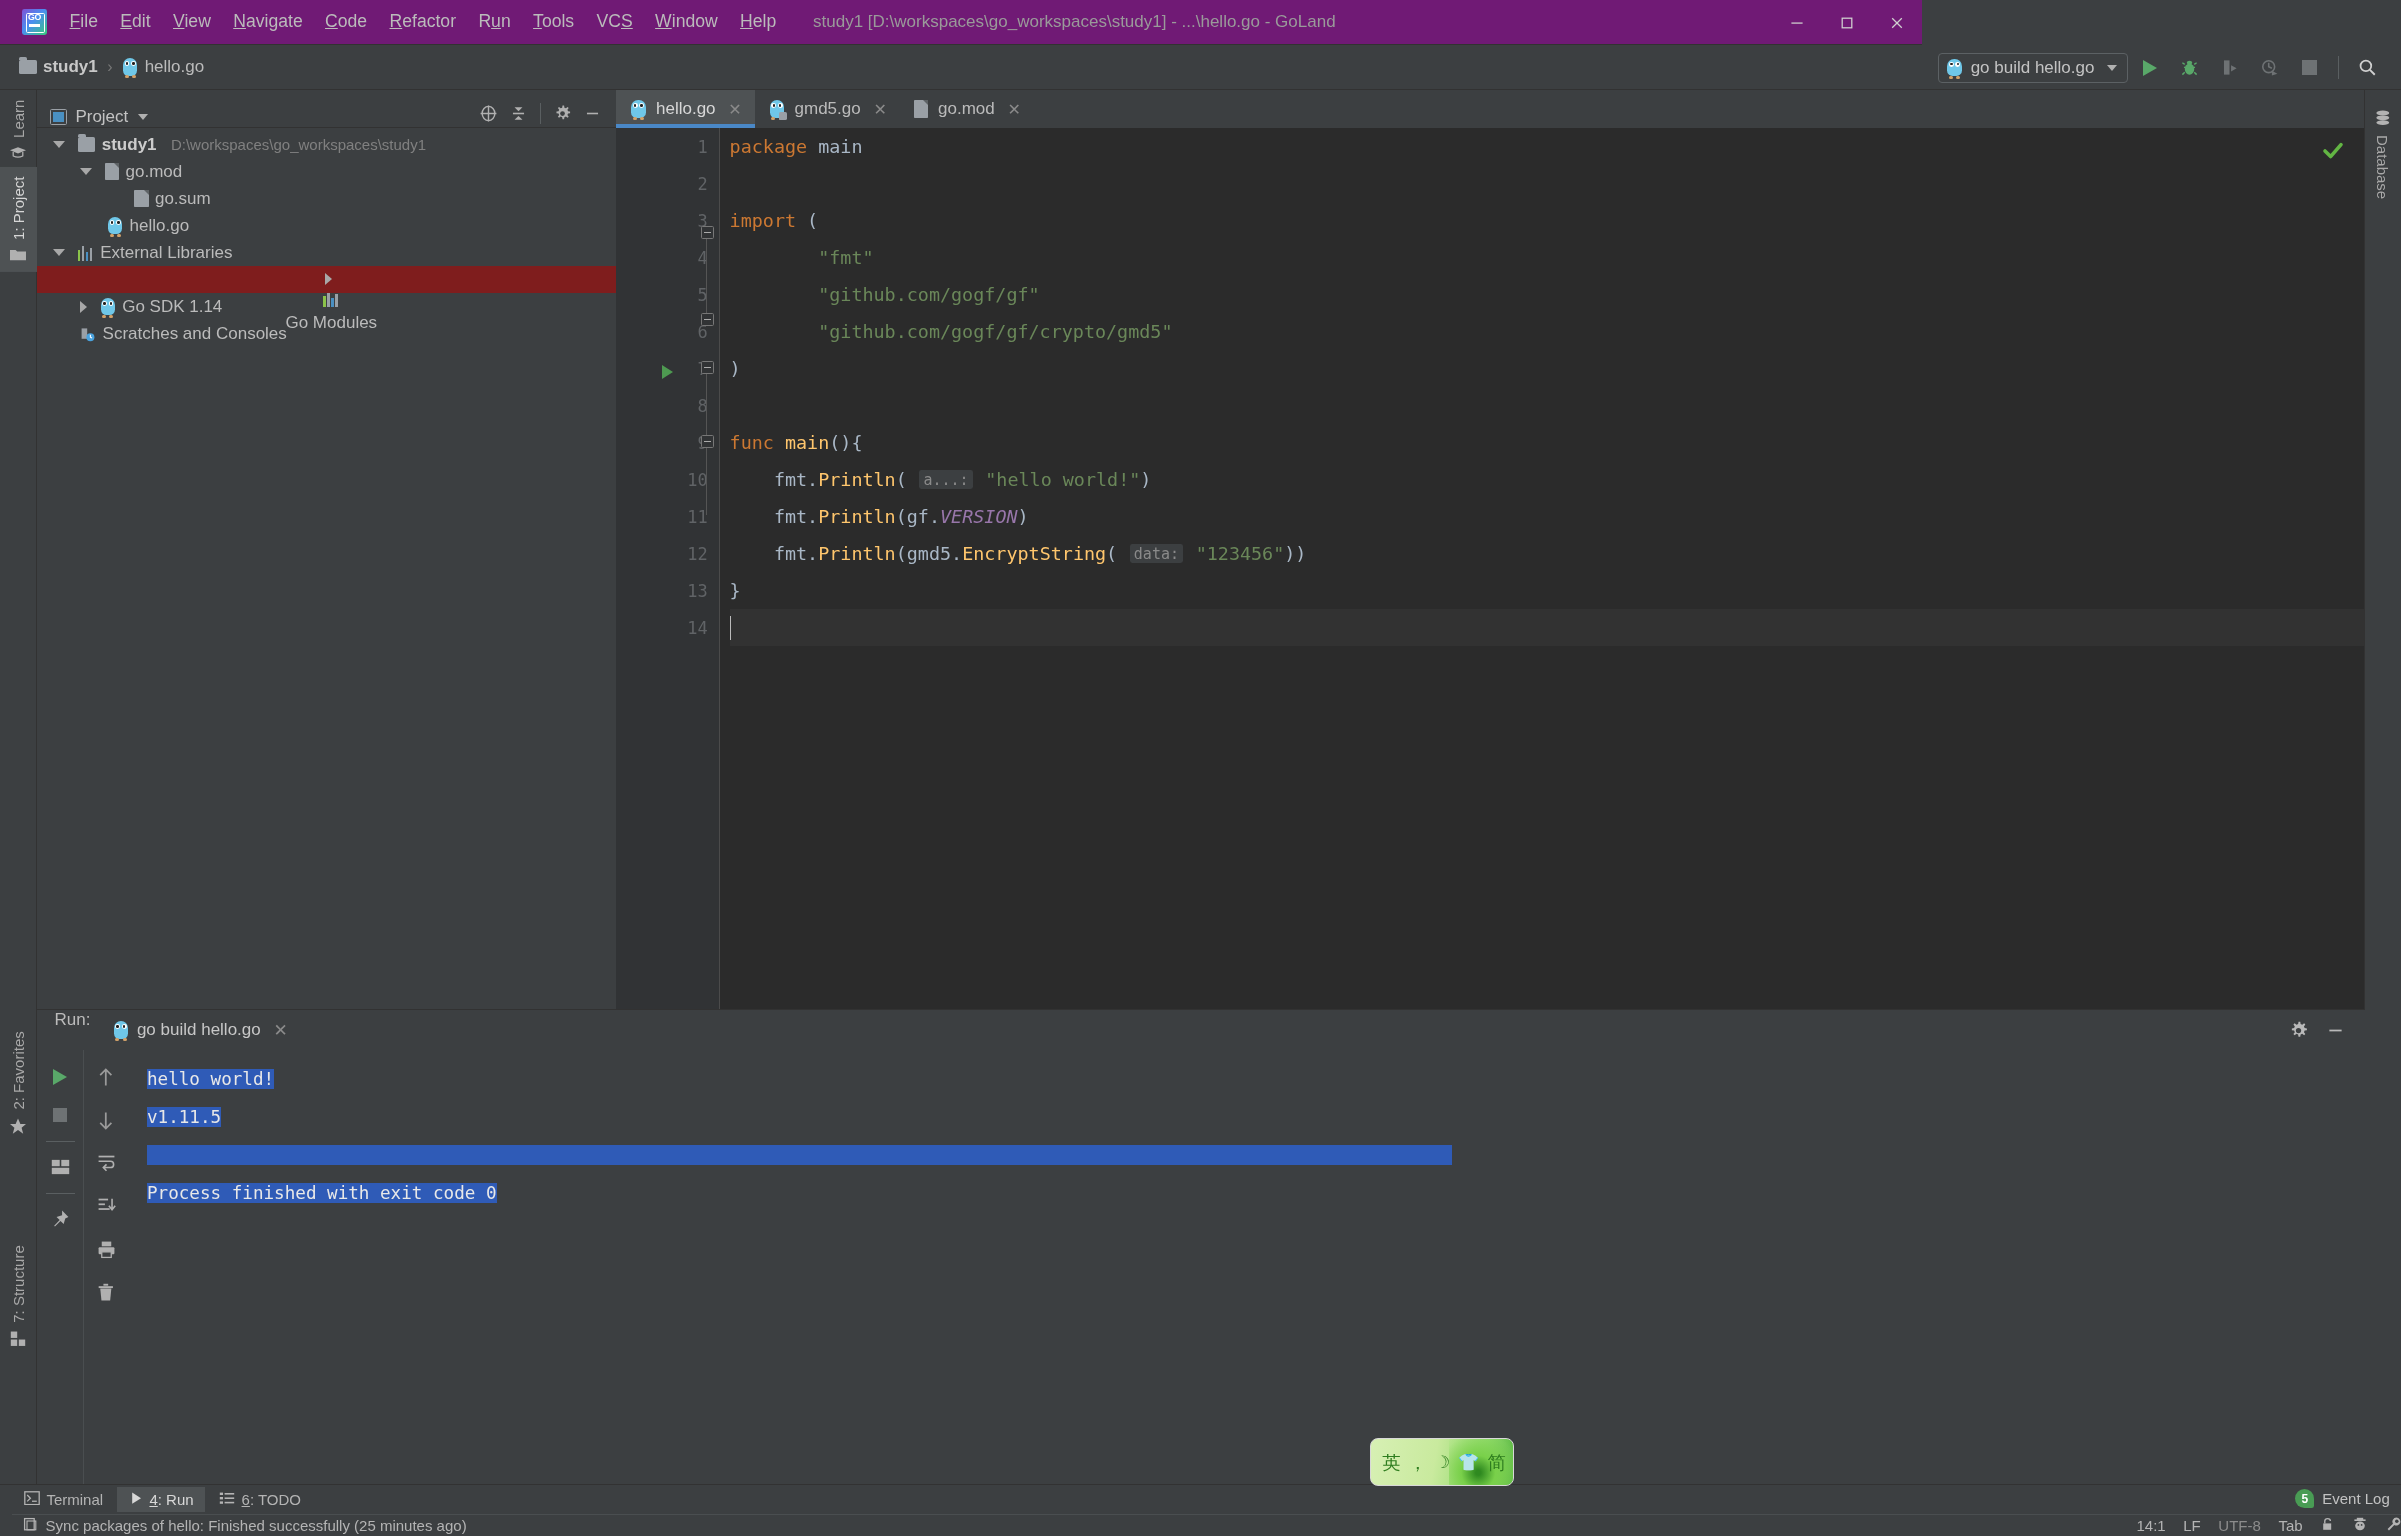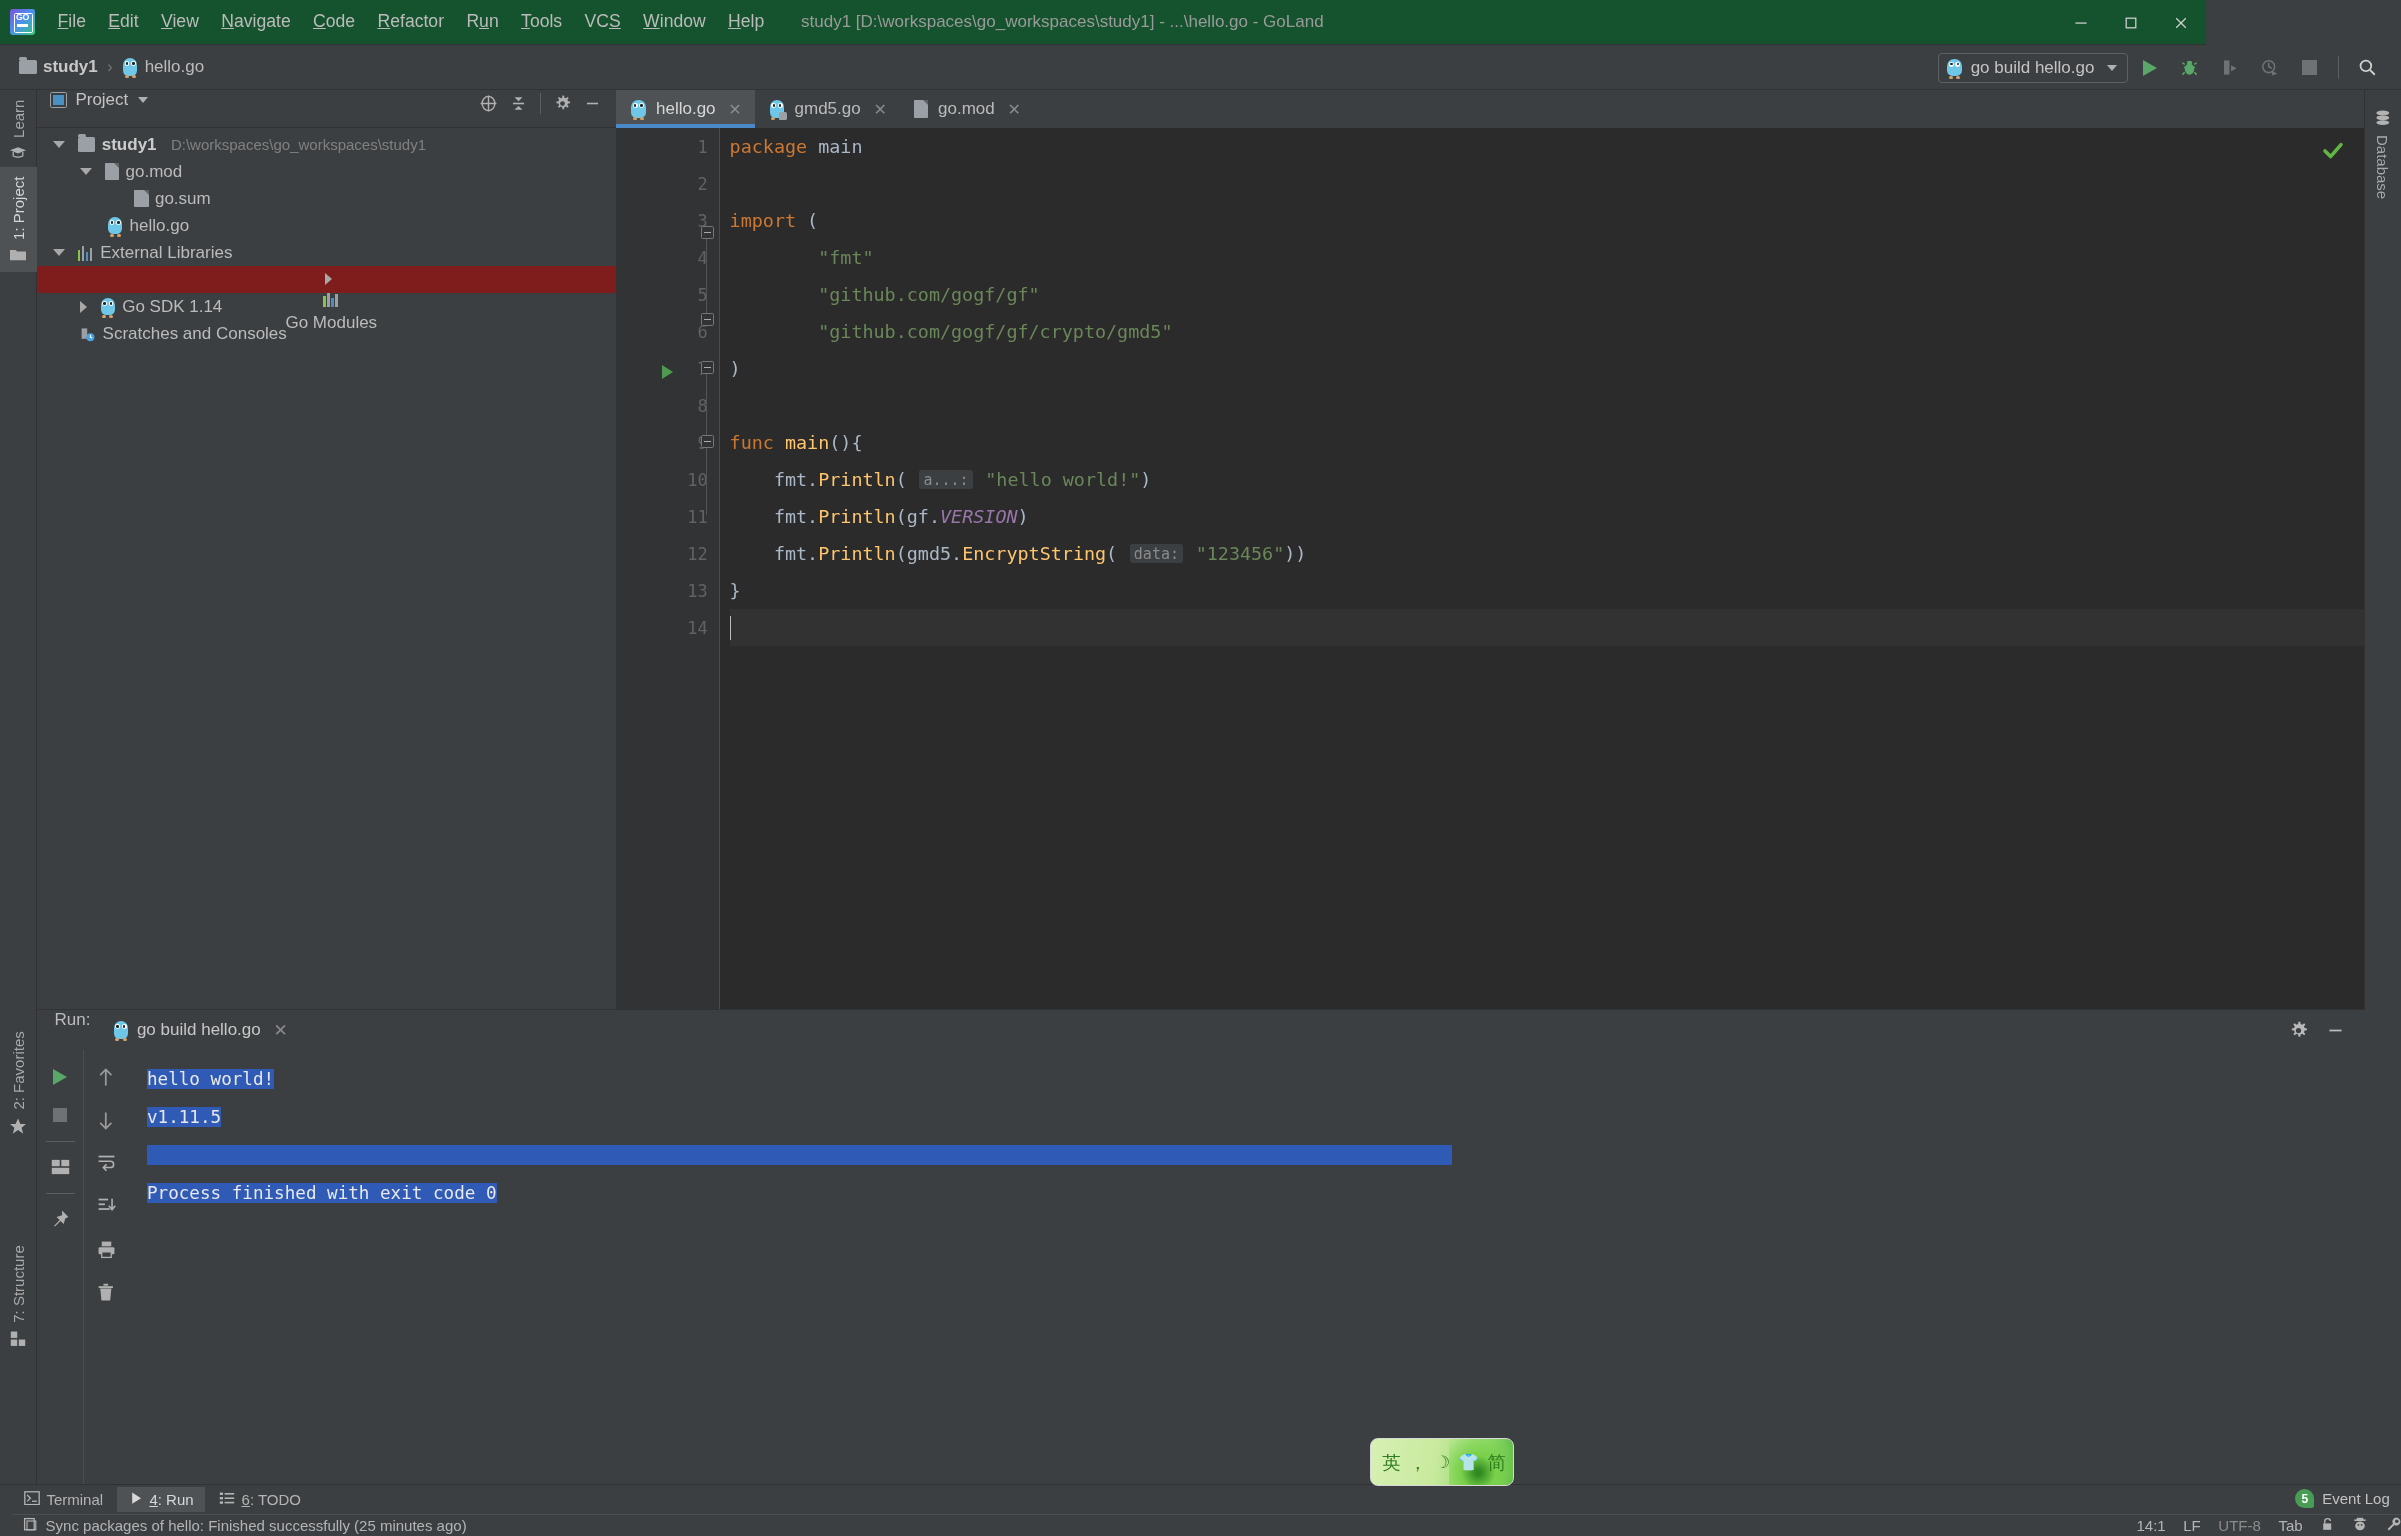--- a/index.html
+++ b/index.html
@@ -7,23 +7,24 @@
     width: 2401px; height: 1537px;
     background: #3c3f41;
     font-family: "Liberation Sans", sans-serif;
     overflow: hidden;
     -webkit-font-smoothing: antialiased;
   }
   #app { position: relative; width: 2401px; height: 1537px; }
 
   
   .titlebar {
-    position: absolute; top: 0; left: 0; width: 2206px; height: 45px;
-    background: #14532d; display: flex; align-items: center;
+    position: absolute; top: 0; left: 0; width: 1922px; height: 45px;
+    background: #701a75; display: flex; align-items: center;
     border-bottom: 0.8px solid #323232;
+    padding-left: 12px;
   }
   .winlogo {
     width: 25.6px; height: 25.6px; margin-left: 9.6px; margin-right: 11.2px;
     position: relative; flex: none;
     background: linear-gradient(135deg,#7f52d6 0%, #4b8ef0 45%, #36c97a 100%);
     border-radius: 2.4px;
   }
   .winlogo::after {
     content: ""; position: absolute; left: 4px; top: 4px;
     width: 17.6px; height: 17.6px; border: 1.6px solid #fff; border-radius: 1.6px;
@@ -107,21 +108,21 @@
     color: #a8a8a8; font-size: 15px; display: flex; align-items: center; justify-content: flex-start;
     gap: 8px; padding: 11.2px 0; white-space: nowrap;
   }
 
   
   .projpanel {
     position: absolute; left: 37px; top: 90px; width: 580px; height: 919px;
     background: #3c3f41; border-right: 0.8px solid #323232;
   }
   .proj-header {
-    height: 38px; display: flex; align-items: flex-start; padding: 0 9.6px 0 12.8px; gap: 8px;
+    height: 38px; display: flex; align-items: flex-end; padding: 0 9.6px 0 12.8px; gap: 8px;
     border-bottom: 0.8px solid #323232;
   }
   .proj-title { color: #c3c3c3; font-size: 17px; display:flex; align-items:center; gap:8px;}
   .proj-sqico { width:17.6px;height:16px;border:1.6px solid #9aa0a6;border-radius:1.6px;position:relative;}
   .proj-sqico::after { content:""; position:absolute; inset:2.4px; background:#4a90c2; }
   .proj-hdr-actions { margin-left: auto; display:flex; align-items:center; gap:3.2px; }
   .hdr-ico { width:27px;height:27px;display:flex;align-items:center;justify-content:center;border-radius:3.2px;}
 
   .tree { padding-top: 3.2px; font-size: 17px; color: #bbbbbb; }
   .trow { height: 27px; display: flex; align-items: center; gap: 6.4px; padding-left: 9.6px; white-space: nowrap; }

